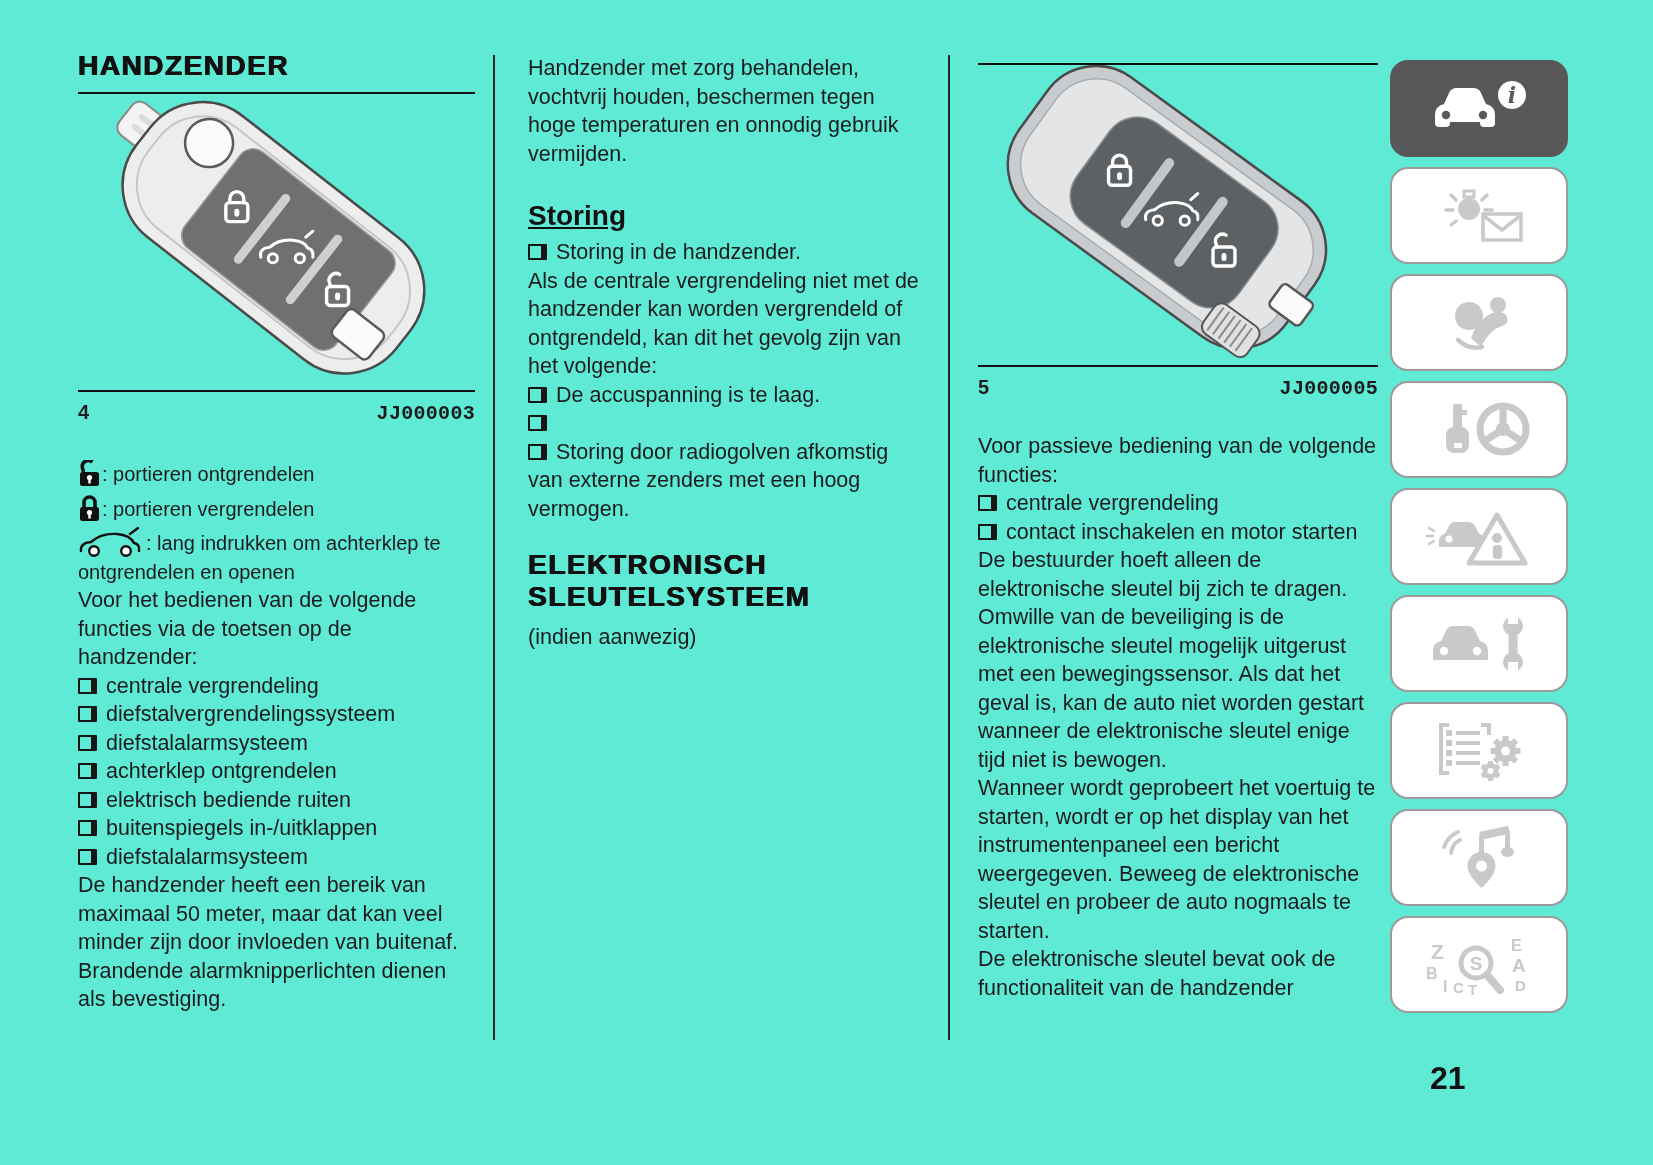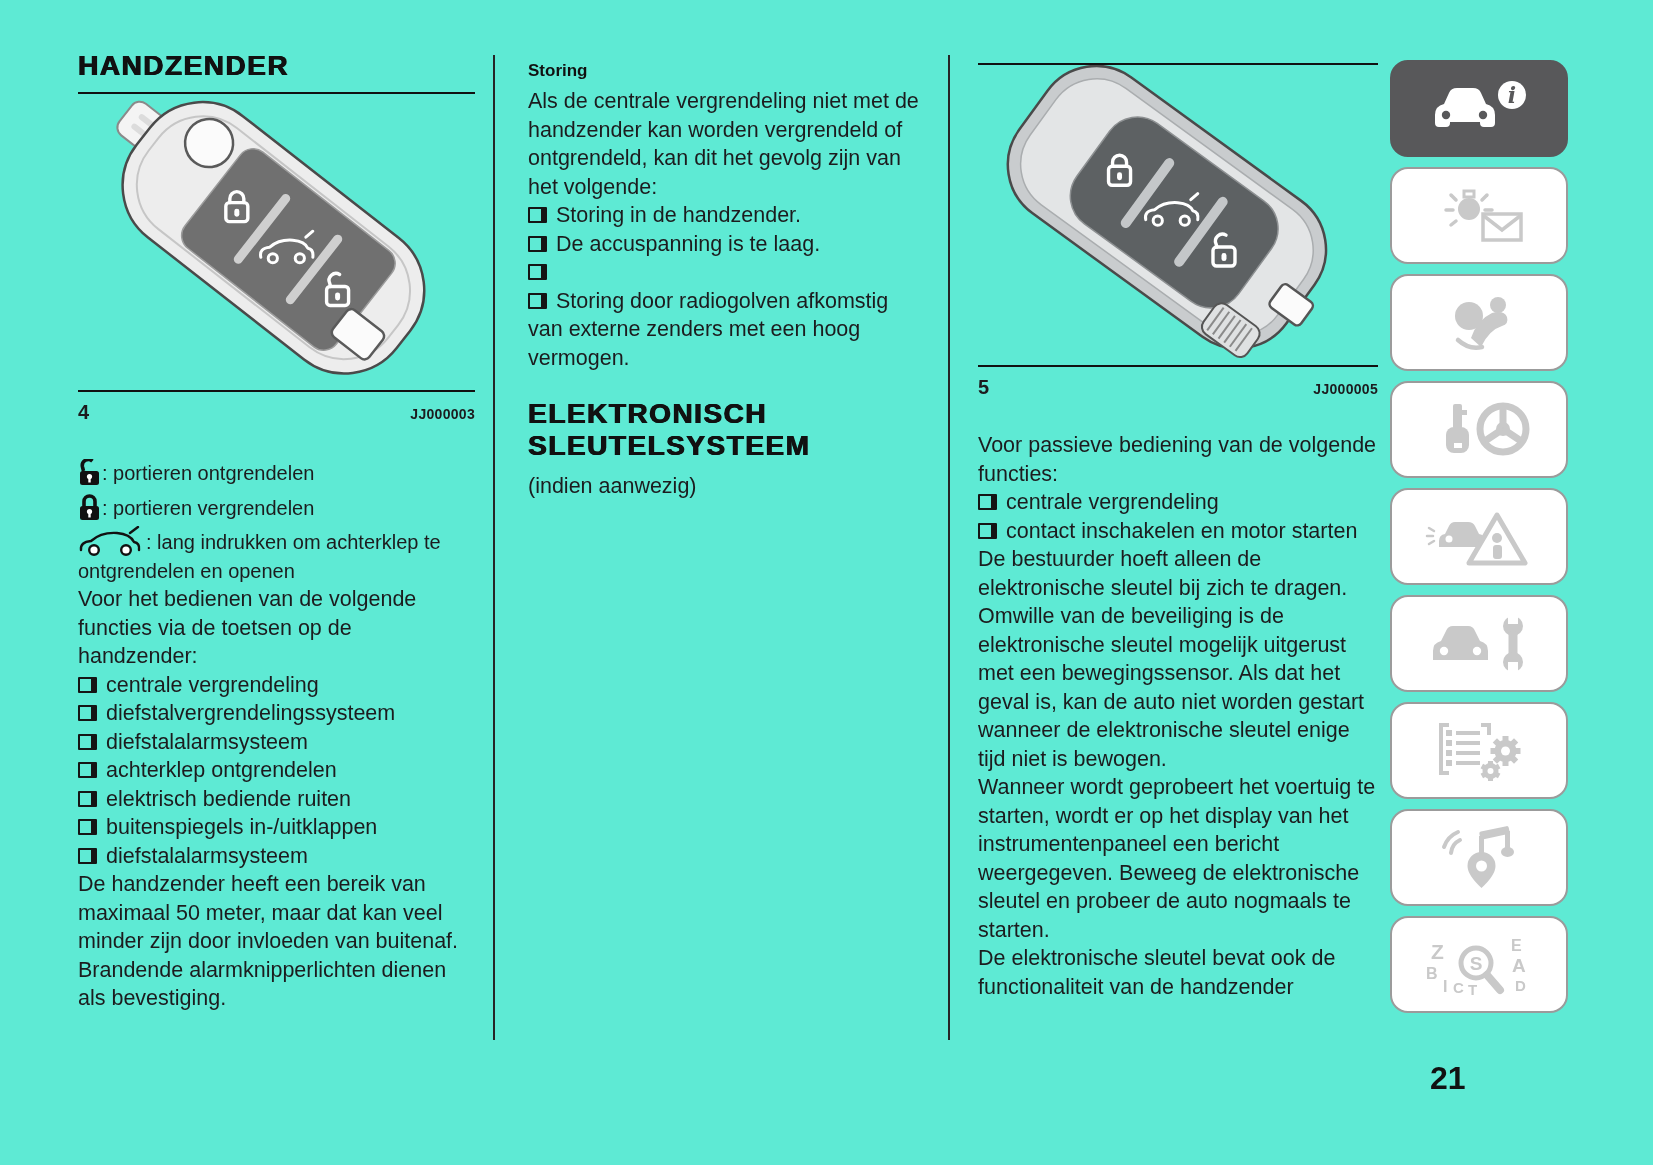--- a/index.html
+++ b/index.html
@@ -14,27 +14,27 @@
   .vrule { position:absolute; top:55px; height:985px; width:2px; background:#262626; }
   #vrule1 { left:493px; }
   #vrule2 { left:948px; }
 
   .h-main {
     font-size:28px; font-weight:bold; letter-spacing:1.5px; line-height:1.15;
     color:#111; margin:0; padding:0 0 10px 0;
     text-shadow:0.7px 0 0 currentColor, -0.4px 0 0 currentColor;
   }
   #col1 .h-main { border-bottom:2px solid #111; }
-  .h-sub { font-size:17px; font-weight:bold; margin:11px 0 6px 0; color:#111; }
+  .h-sub { font-size:28px; font-weight:bold; margin:32px 0 6px 0; color:#111;text-decoration:underline; }
 
   .figwrap { border-bottom:2px solid #111; }
   #col3 .figwrap { border-top:2px solid #111; margin-top:13px; }
   .figcap { display:flex; justify-content:space-between; align-items:baseline; margin-top:9px; }
   .fignum  { font-size:20px; font-weight:bold; }
-  .figcode { font-size:14px; font-weight:bold; letter-spacing:0.3px; }
+  .figcode { font-size:20px; font-weight:bold; letter-spacing:0.3px;font-family:Liberation Mono, monospace; }
 
   p.body { font-size:21.5px; line-height:28.5px; margin:0; }
   .gap4  { margin-top:5px; }
   .blt {
     display:inline-block; width:11px; height:12px; box-sizing:content-box;
     border:2.5px solid #151515; border-right-width:6px; border-radius:1px;
     margin-right:9px; vertical-align:-1px;
   }
   .iconline { font-size:20px; line-height:28.5px; margin:0; }
   .lockline { line-height:35px; }
@@ -142,23 +142,24 @@
       <p class="body"><span class="blt"></span><span>elektrisch bediende ruiten</span></p>
       <p class="body"><span class="blt"></span><span>buitenspiegels in-/uitklappen</span></p>
       <p class="body"><span class="blt"></span><span>diefstalalarmsysteem</span></p>
       <p class="body">De handzender heeft een bereik van maximaal 50 meter, maar dat kan veel minder zijn door invloeden van buitenaf. Brandende alarmknipperlichten dienen als bevestiging.</p>
     </div>
   </div>
 
   <div class="vrule" id="vrule1"></div>
 
   <div class="col" id="col2">
+    <p class="body" style="margin-top:4px">Handzender met zorg behandelen, vochtvrij houden, beschermen tegen hoge temperaturen en onnodig gebruik vermijden.</p>
     <h2 class="h-sub">Storing</h2>
+    <p class="body"><span class="blt"></span><span>Storing in de handzender.</span></p>
     <p class="body">Als de centrale vergrendeling niet met de handzender kan worden vergrendeld of ontgrendeld, kan dit het gevolg zijn van het volgende:</p>
-    <p class="body"><span class="blt"></span><span>Storing in de handzender.</span></p>
     <p class="body"><span class="blt"></span><span>De accuspanning is te laag.</span></p>
     <p class="body"><span class="blt"></span></p>
     <p class="body"><span class="blt"></span><span>Storing door radiogolven afkomstig van externe zenders met een hoog vermogen.</span></p>
     <h1 class="h-main" style="margin-top:26px">ELEKTRONISCH SLEUTELSYSTEEM</h1>
     <p class="body">(indien aanwezig)</p>
   </div>
 
   <div class="vrule" id="vrule2"></div>
 
   <div class="col" id="col3">

